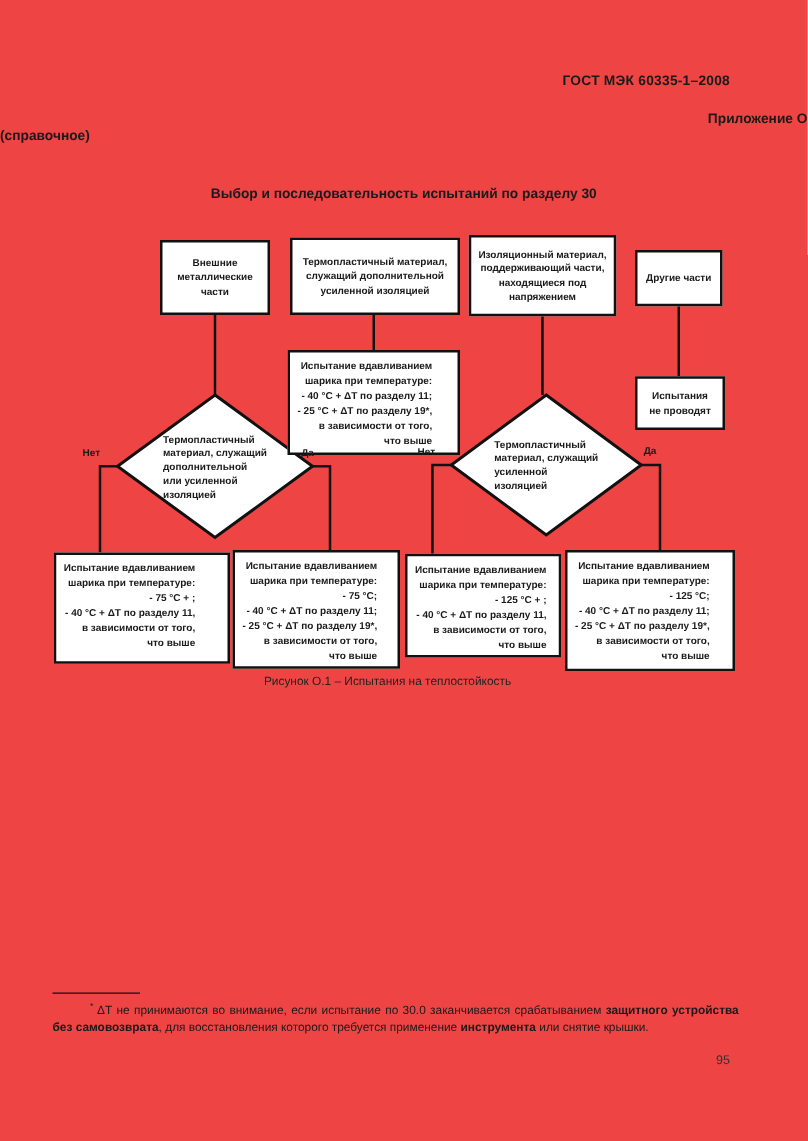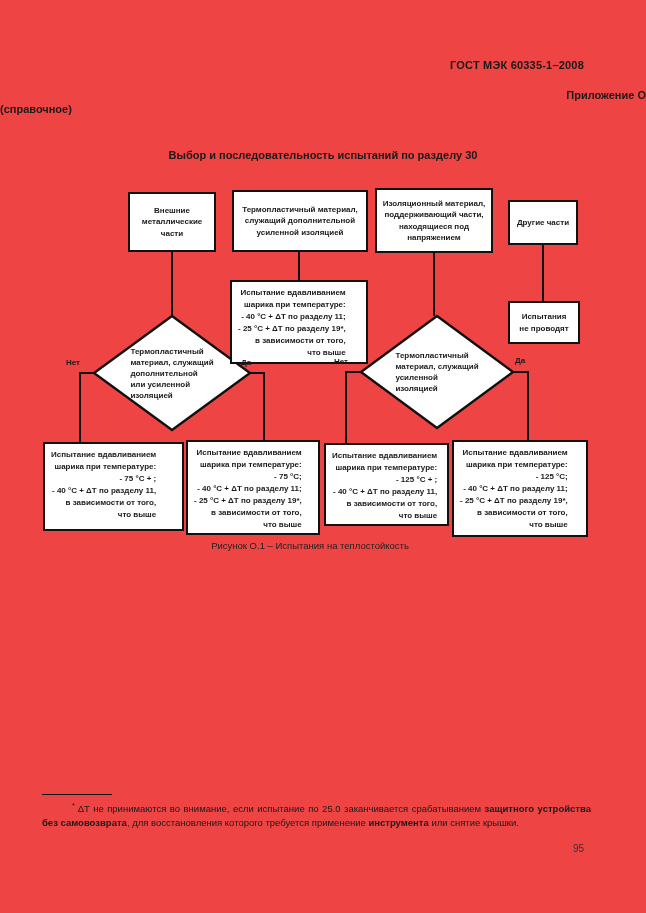--- a/index.html
+++ b/index.html
@@ -172,17 +172,17 @@
 - 125 °C;
 - 40 °C + ΔT по разделу 11;
 - 25 °C + ΔT по разделу 19*,
 в зависимости от того,
 что выше</div>
   </div>
 
   <div class="figure-caption">Рисунок О.1 – Испытания на теплостойкость</div>
 
   <div class="footnote-rule"></div>
-  <p class="footnote"><sup>*</sup><span> ΔT не принимаются во внимание, если испытание по 25.0 заканчивается срабатыванием </span><b>защитного устройства без самовозврата</b><span>, для восстановления которого требуется применение </span><b>инструмента</b><span> или снятие крышки.</span></p>
+  <p class="footnote"><sup>*</sup><span> ΔT не принимаются во внимание, если испытание по 30.0 заканчивается срабатыванием </span><b>защитного устройства без самовозврата</b><span>, для восстановления которого требуется применение </span><b>инструмента</b><span> или снятие крышки.</span></p>
 
   <div class="page-number">95</div>
 
 </div>
 
 </body></html>

